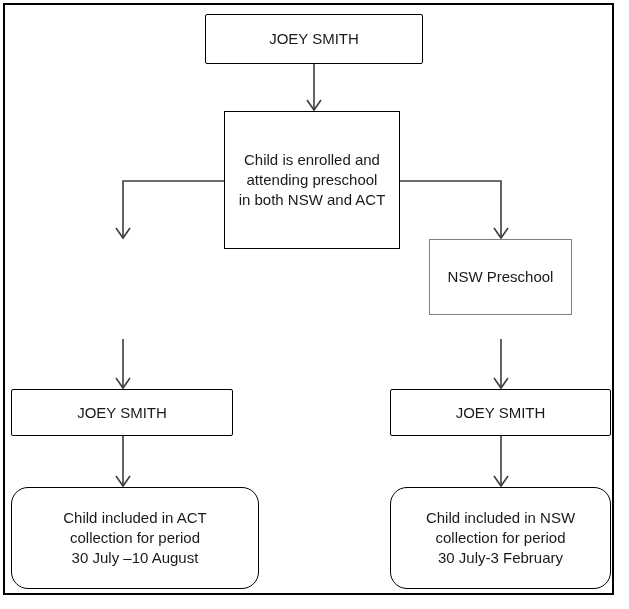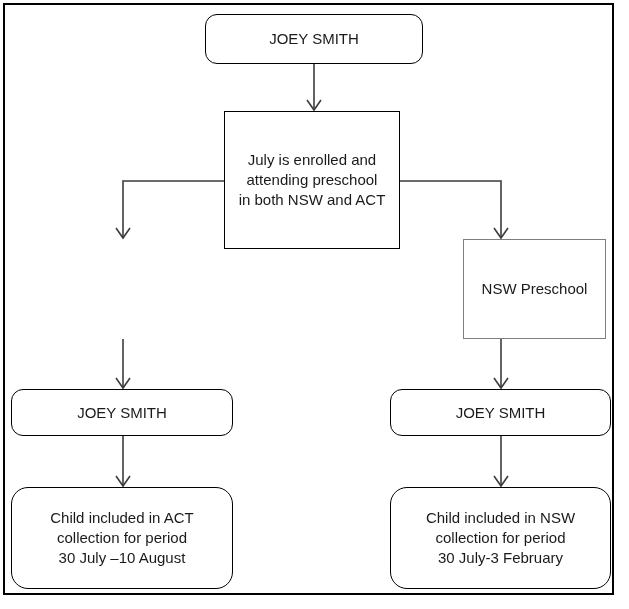--- a/index.html
+++ b/index.html
@@ -35,21 +35,21 @@
     color: #1a1a1a;
     font-size: 15px;
     line-height: 20px;
   }
   .node .label {
     white-space: pre-line;
     padding: 0 6px;
   }
   .rounded {
     border: 1.6px solid #000000;
-    border-radius: 12px;
+    border-radius: 2px;
   }
   .rounded-big {
     border: 1.6px solid #000000;
     border-radius: 17px;
   }
   .rect-black {
     border: 1.6px solid #000000;
     border-radius: 0;
   }
   .rect-gray {
@@ -106,39 +106,39 @@
       <path d="M501 436 L501 485"></path>
       <path d="M494 476 L501 486 L508 476"></path>
     </g>
   </svg>
 
   <div class="node rounded" style="left:205px; top:14px; width:218px; height:50px;">
     <span class="label">JOEY SMITH</span>
   </div>
 
   <div class="node rect-black" style="left:224px; top:111px; width:176px; height:138px;">
-    <span class="label">July is enrolled and
+    <span class="label">Child is enrolled and
 attending preschool
 in both NSW and ACT</span>
   </div>
 
 
-  <div class="node rect-gray" style="left:429px; top:239px; width:143px; height:100px;margin-left:34px;">
+  <div class="node rect-gray" style="left:429px; top:239px; width:143px; height:76px;">
     <span class="label">NSW Preschool</span>
   </div>
 
   <div class="node rounded" style="left:11px; top:389px; width:222px; height:47px;">
     <span class="label">JOEY SMITH</span>
   </div>
 
   <div class="node rounded" style="left:390px; top:389px; width:221px; height:47px;">
     <span class="label">JOEY SMITH</span>
   </div>
 
-  <div class="node rounded-big" style="left:11px; top:487px; width:222px; height:102px;">
+  <div class="node rounded-big" style="left:11px; top:487px; width:248px; height:102px;">
     <span class="label">Child included in ACT
 collection for period
 30 July –10 August</span>
   </div>
 
   <div class="node rounded-big" style="left:390px; top:487px; width:221px; height:102px;">
     <span class="label">Child included in NSW
 collection for period
 30 July-3 February</span>
   </div>

